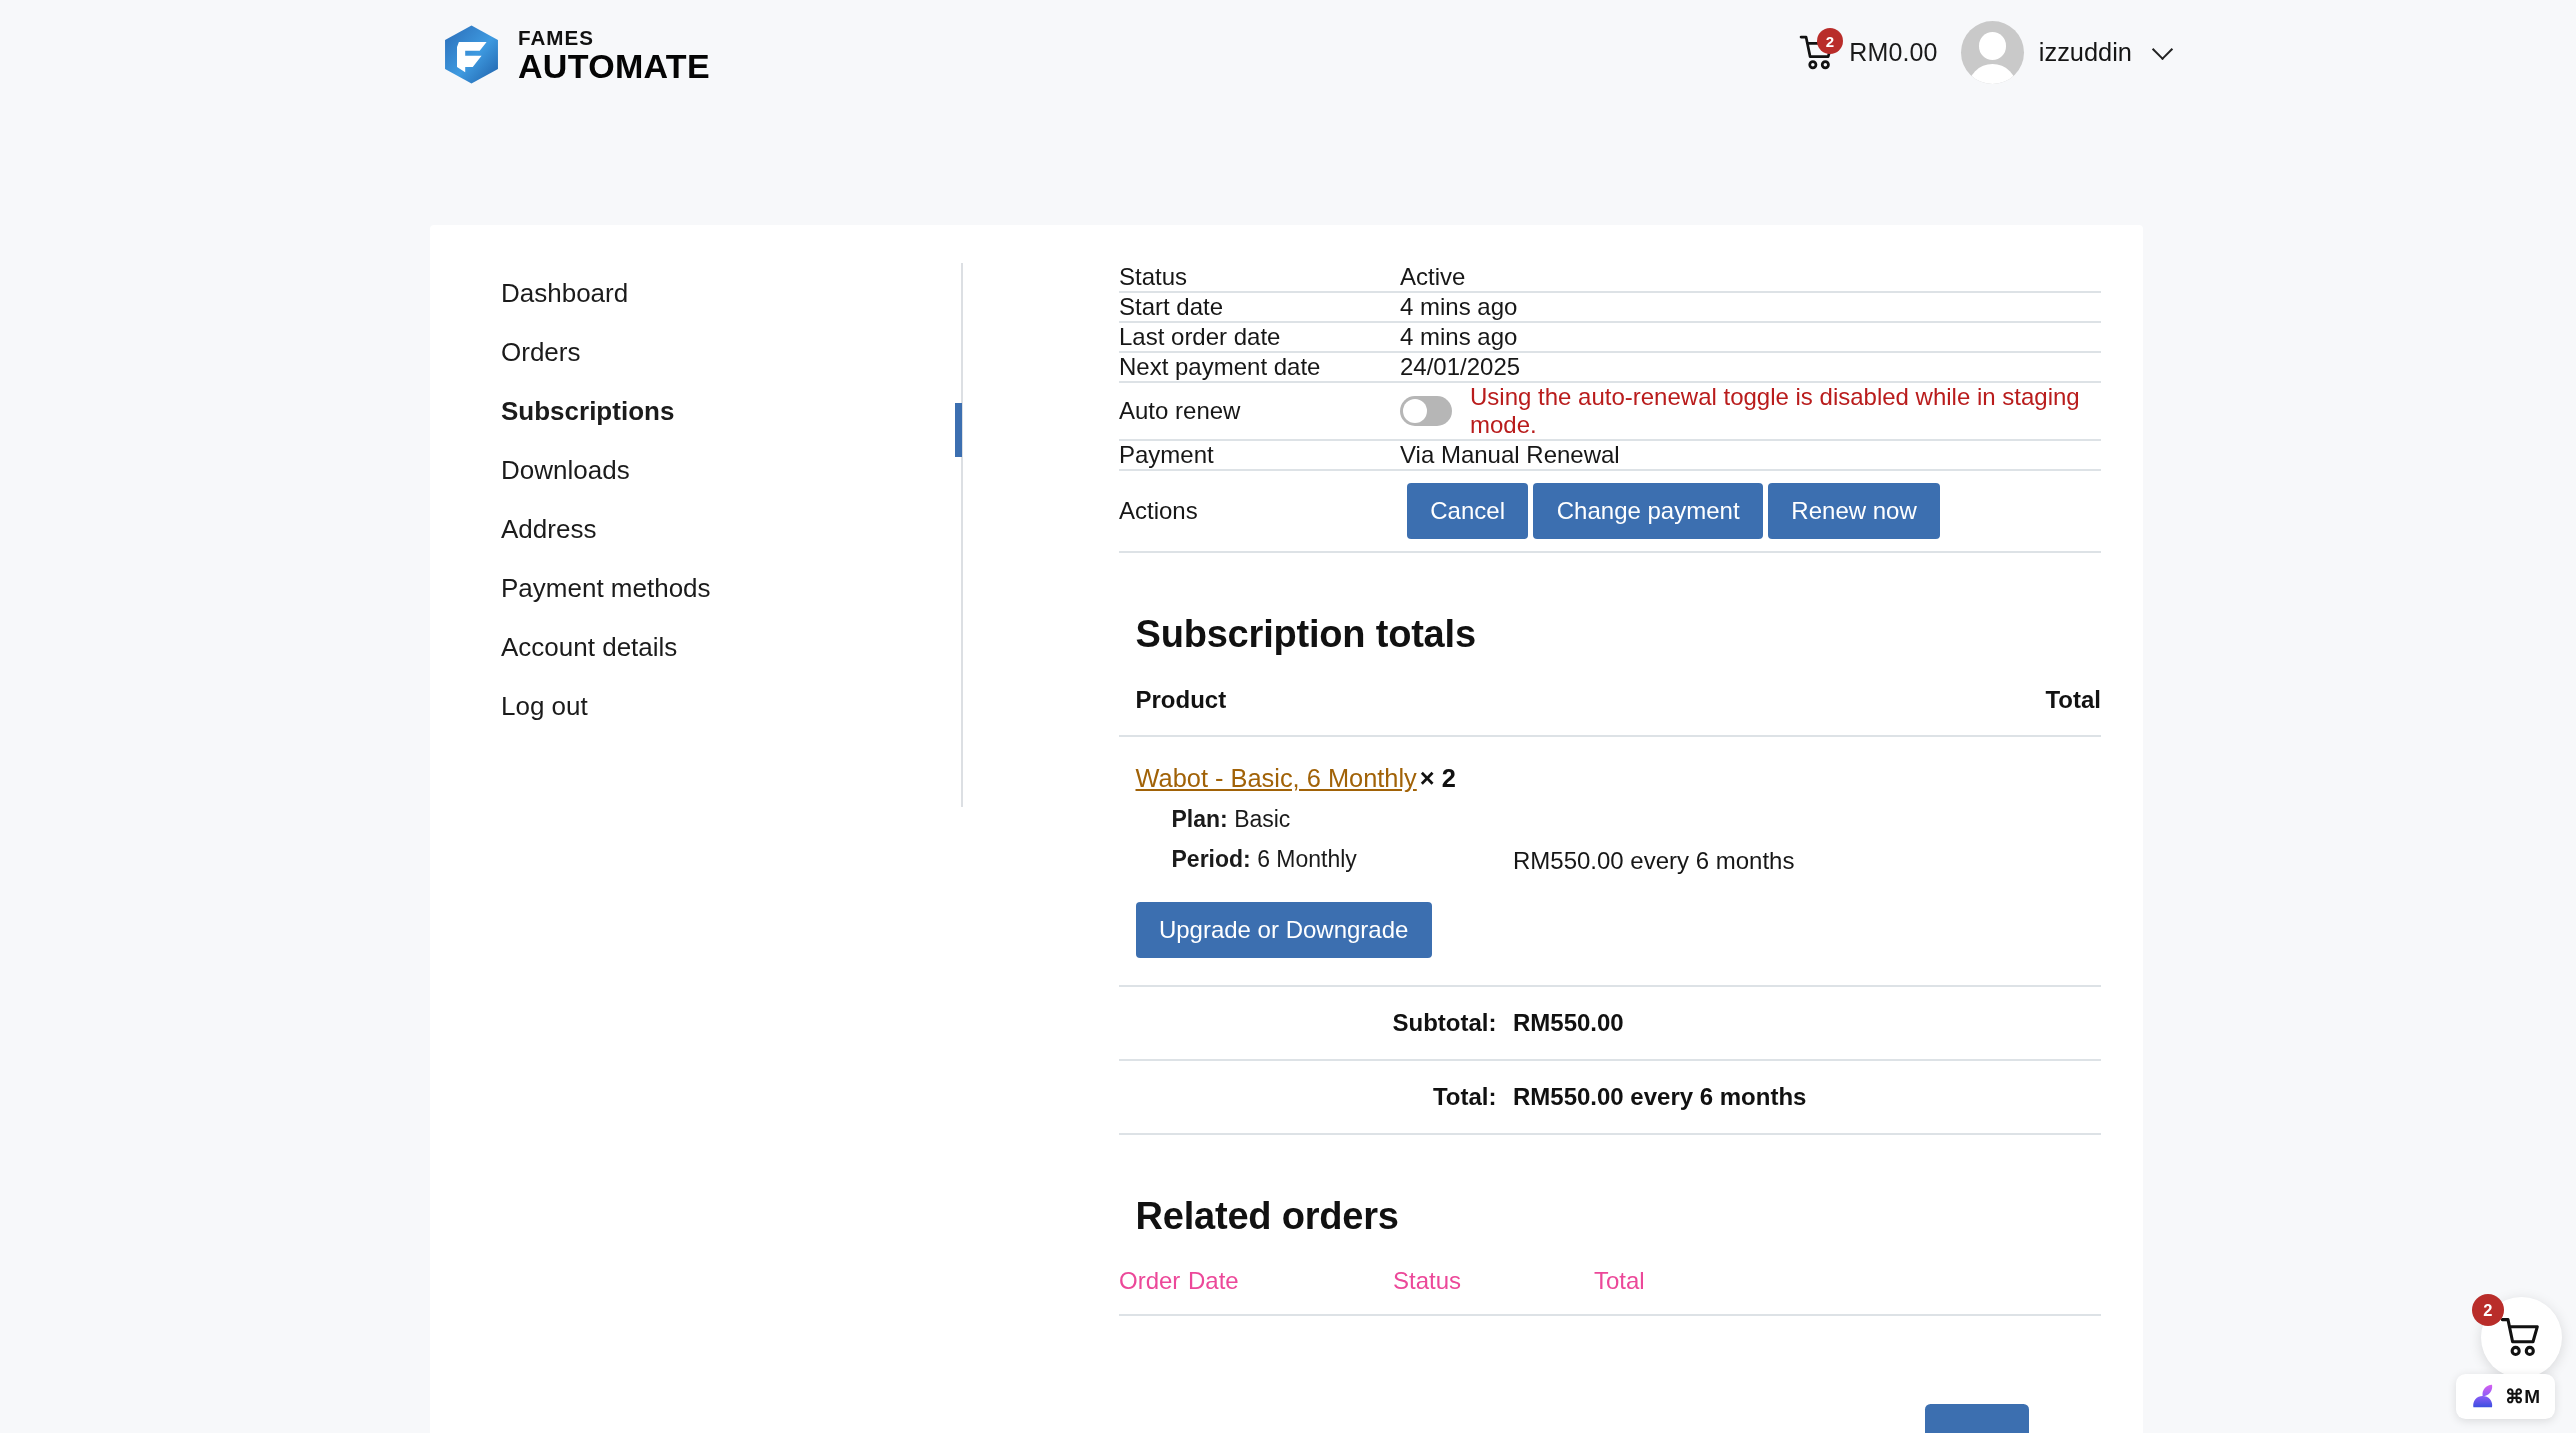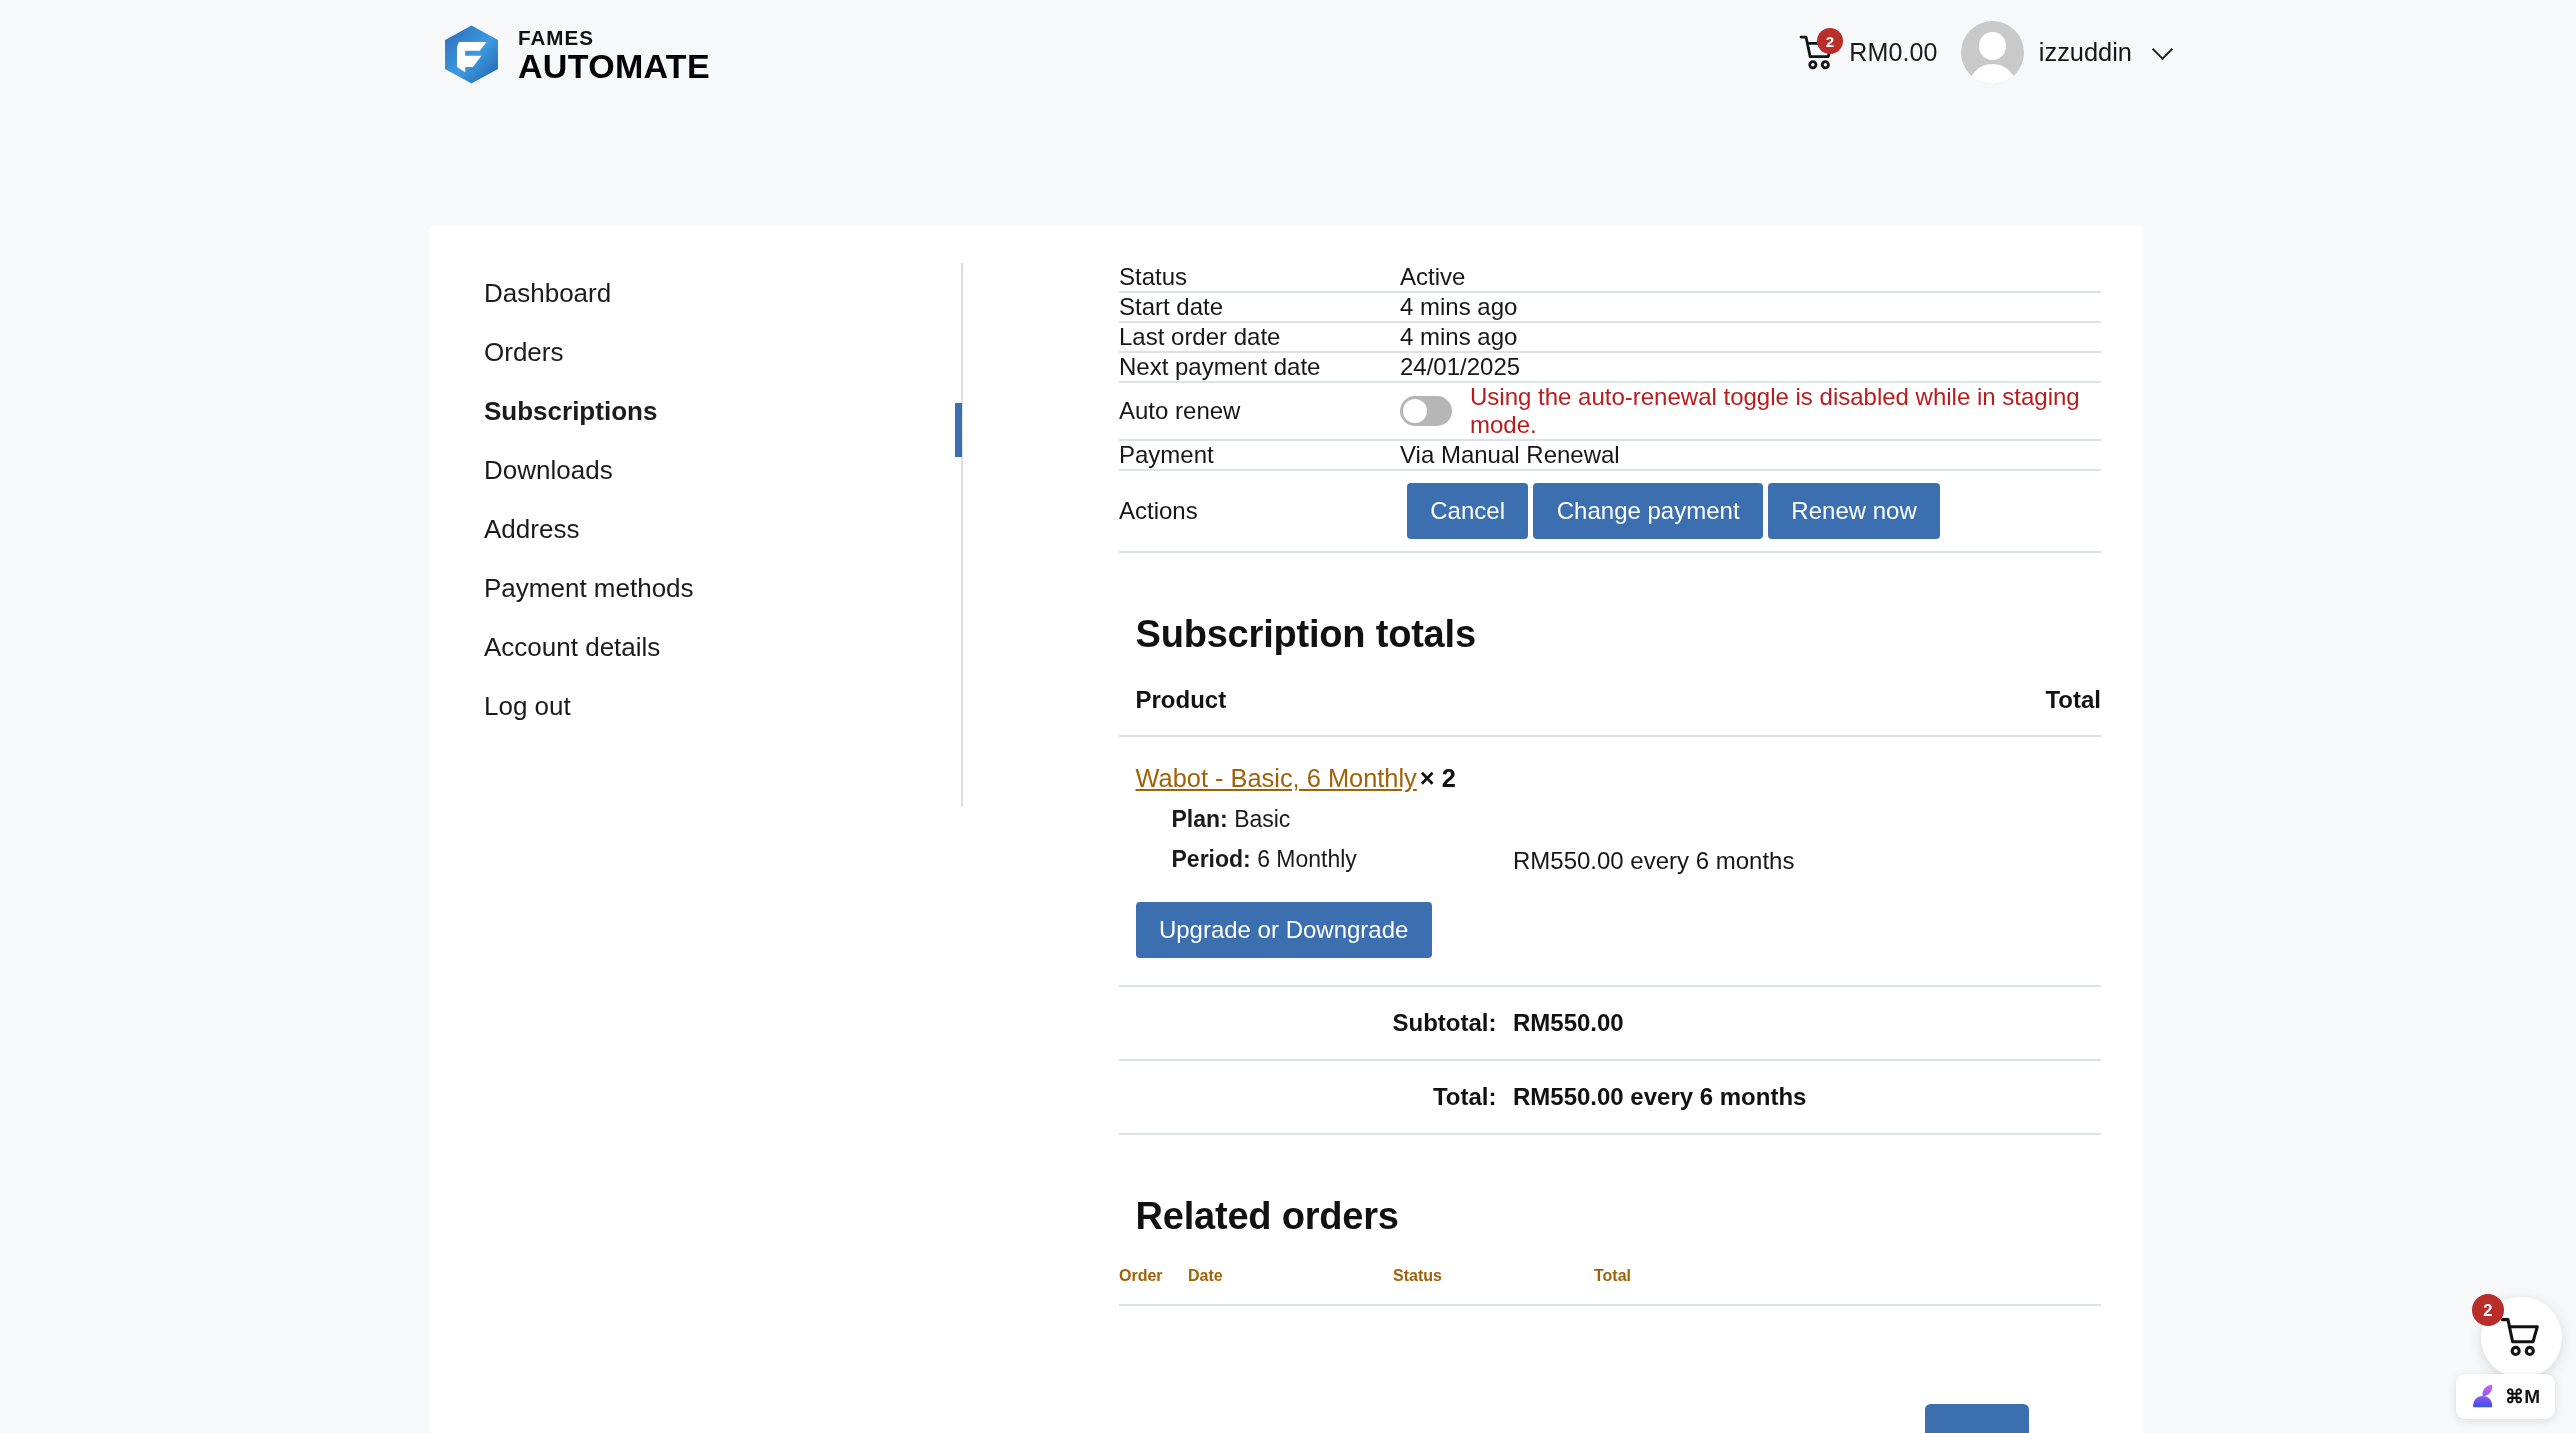--- a/index.html
+++ b/index.html
@@ -71,21 +71,21 @@
   .card {
     position: absolute; left: 430px; top: 225px;
     width: 1713px; height: 1209px;
     background: #ffffff;
     border-radius: 4.1px 4.1px 0 0;
     overflow: hidden;
   }
 
   
   .acct-nav {
-    position: absolute; left: 33px; top: 38px; width: 489px;
+    position: absolute; left: 50px; top: 38px; width: 489px;
   }
   .nav-item {
     font-size: 26px; color: #1b1b1b; line-height: 1;
     padding: 16.5px 0 16.5px 21px; cursor: pointer;
   }
   .nav-item.is-active { font-weight: 700; }
   .nav-rule {
     position: absolute; left: 531px; top: 38px;
     width: 2.1px; height: 544px; background: #dcdfe3;
   }
@@ -156,21 +156,21 @@
   .upgrade-wrap { margin-top: 29px; }
   td.sum-lbl {
     font-size: 24px; font-weight: 700; color: #111;
     padding: 22px 0 22px 16.5px;
     text-align: right;
   }
   td.sum-val { font-size: 24px; font-weight: 700; color: #111; padding-left: 16.5px; }
 
   table.orders { width: 100%; border-collapse: collapse; margin-top: 29px; }
   table.orders th {
-    text-align: left; font-size: 16px; font-weight: 700; color: #a16207;
+    text-align: left; font-size: 24px; font-weight: 400; color: #ec4899;
     padding: 0 0 19px 0; border-bottom: 2.1px solid #dde2e6;
   }
   th.o-order { width: 69px; padding-left: 16.5px; }
   th.o-date  { width: 205px; padding-left: 6.9px; }
   th.o-status{ width: 201px; padding-left: 9.6px; }
   th.o-total { padding-left: 12.4px; }
   .orders-row-btn {
     position: absolute; left: 1495px; top: 1179px;
     width: 104px; height: 43px; background: #3c6fb0; border-radius: 5.5px;
   }

